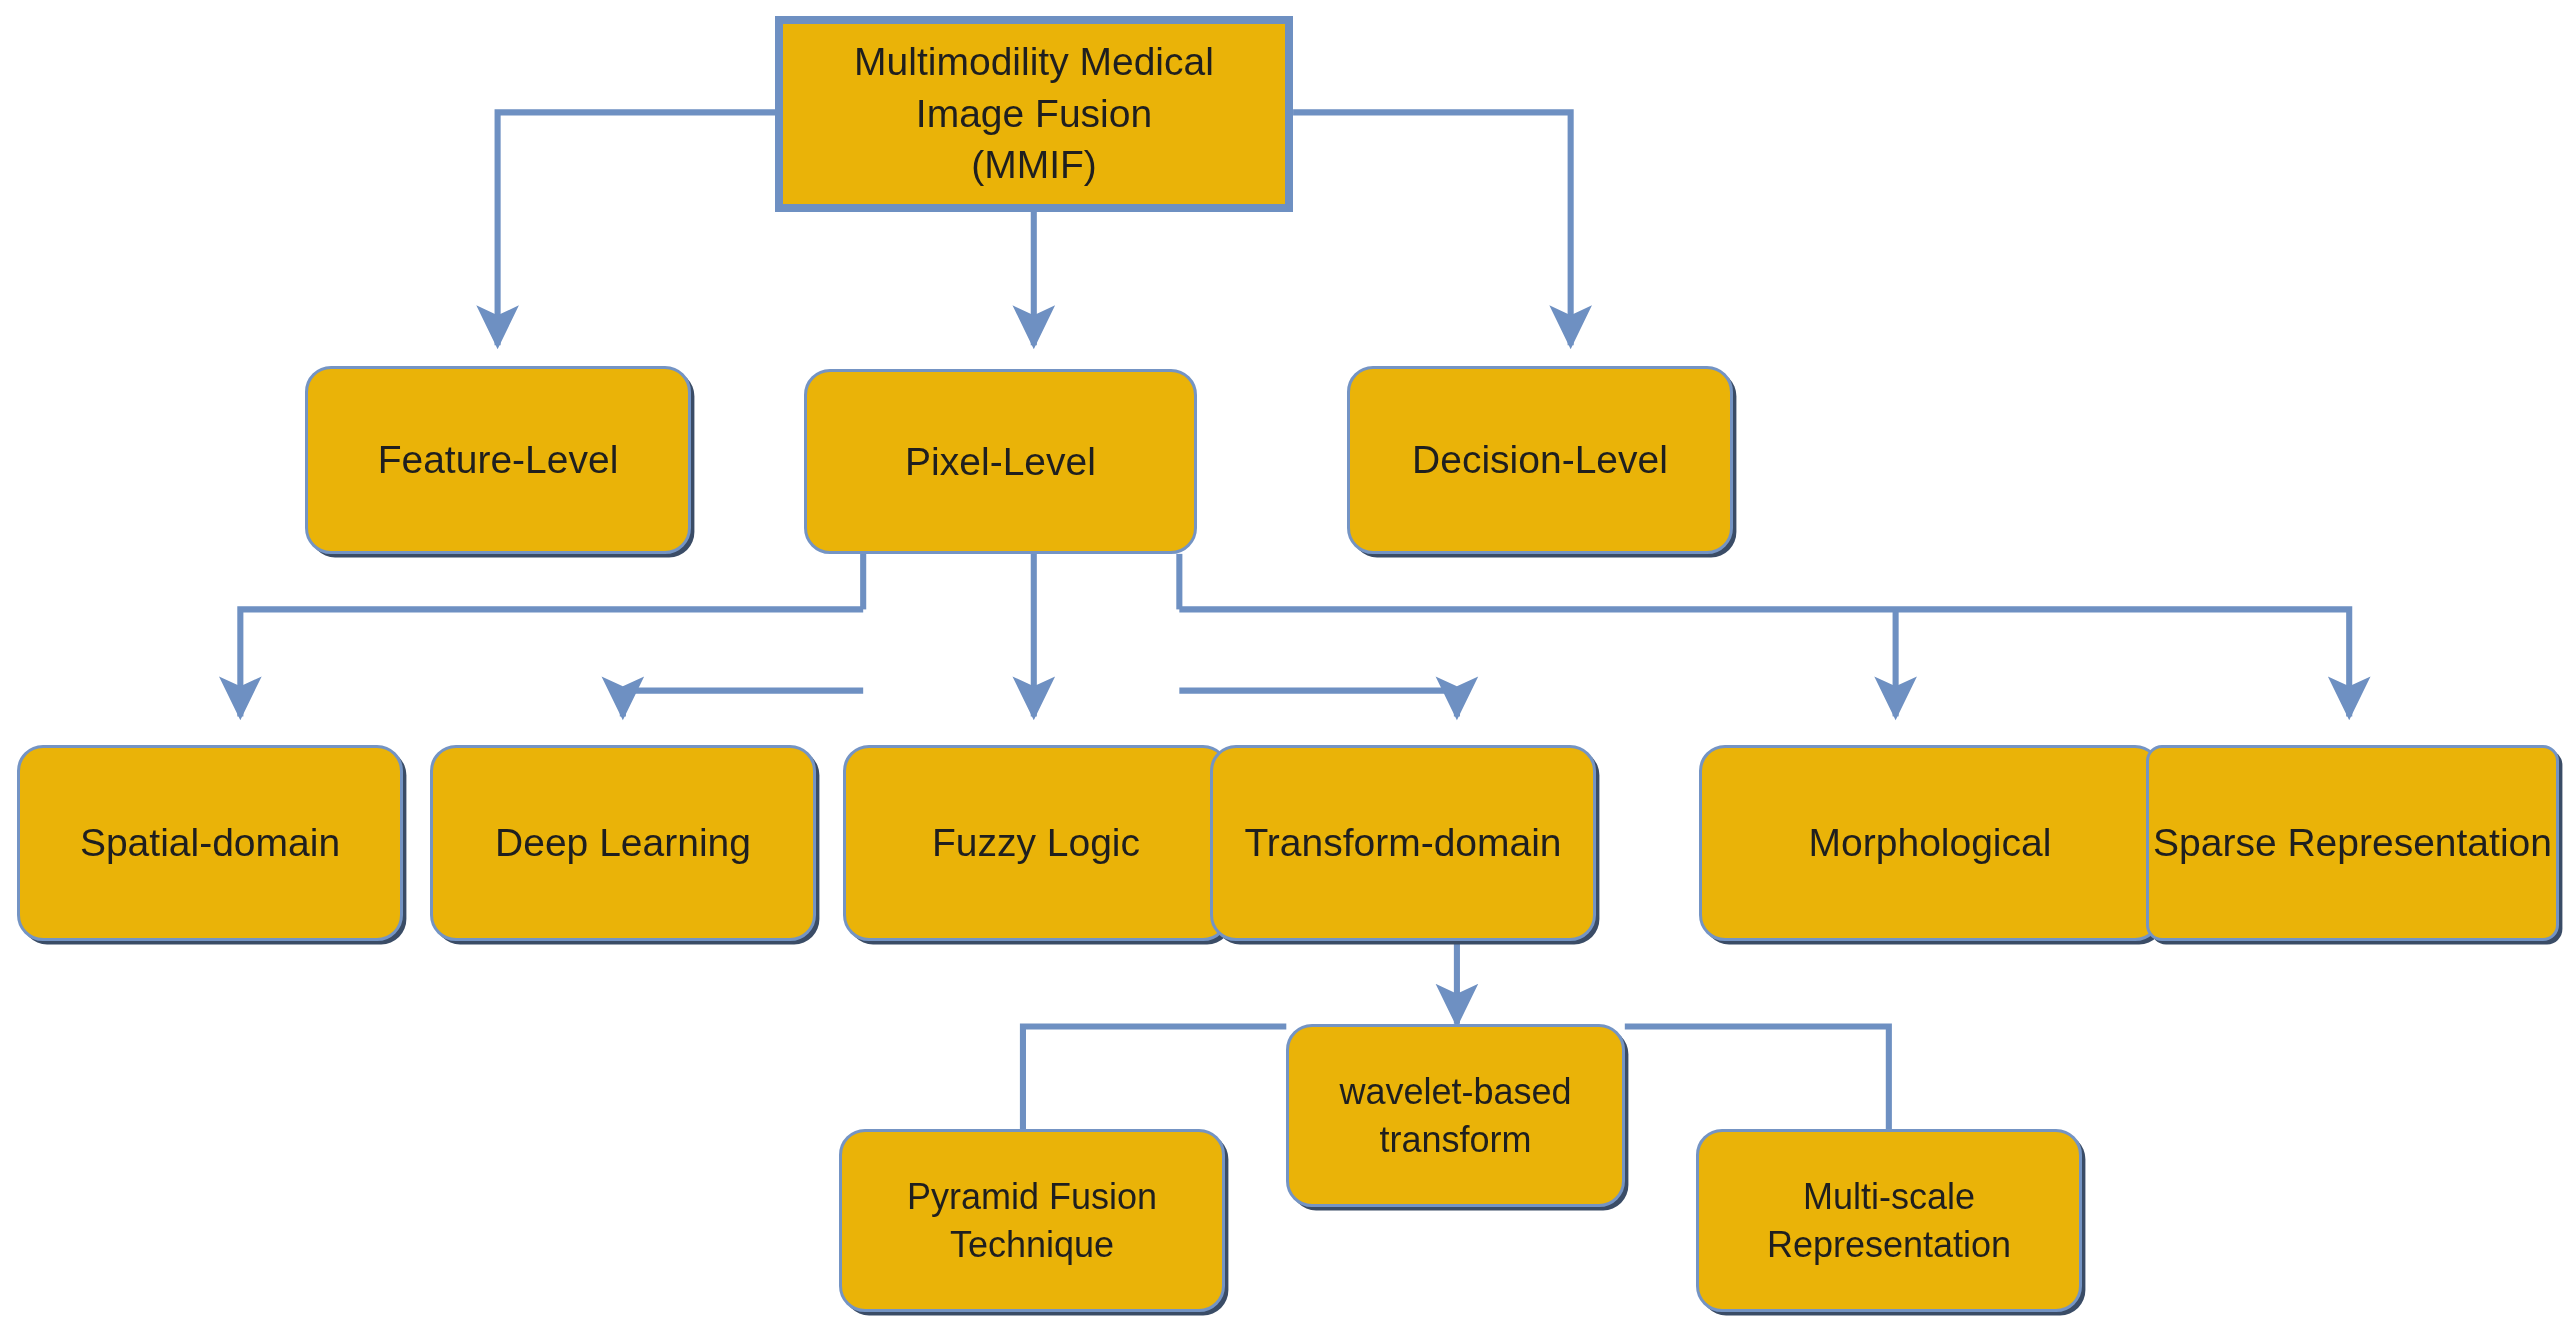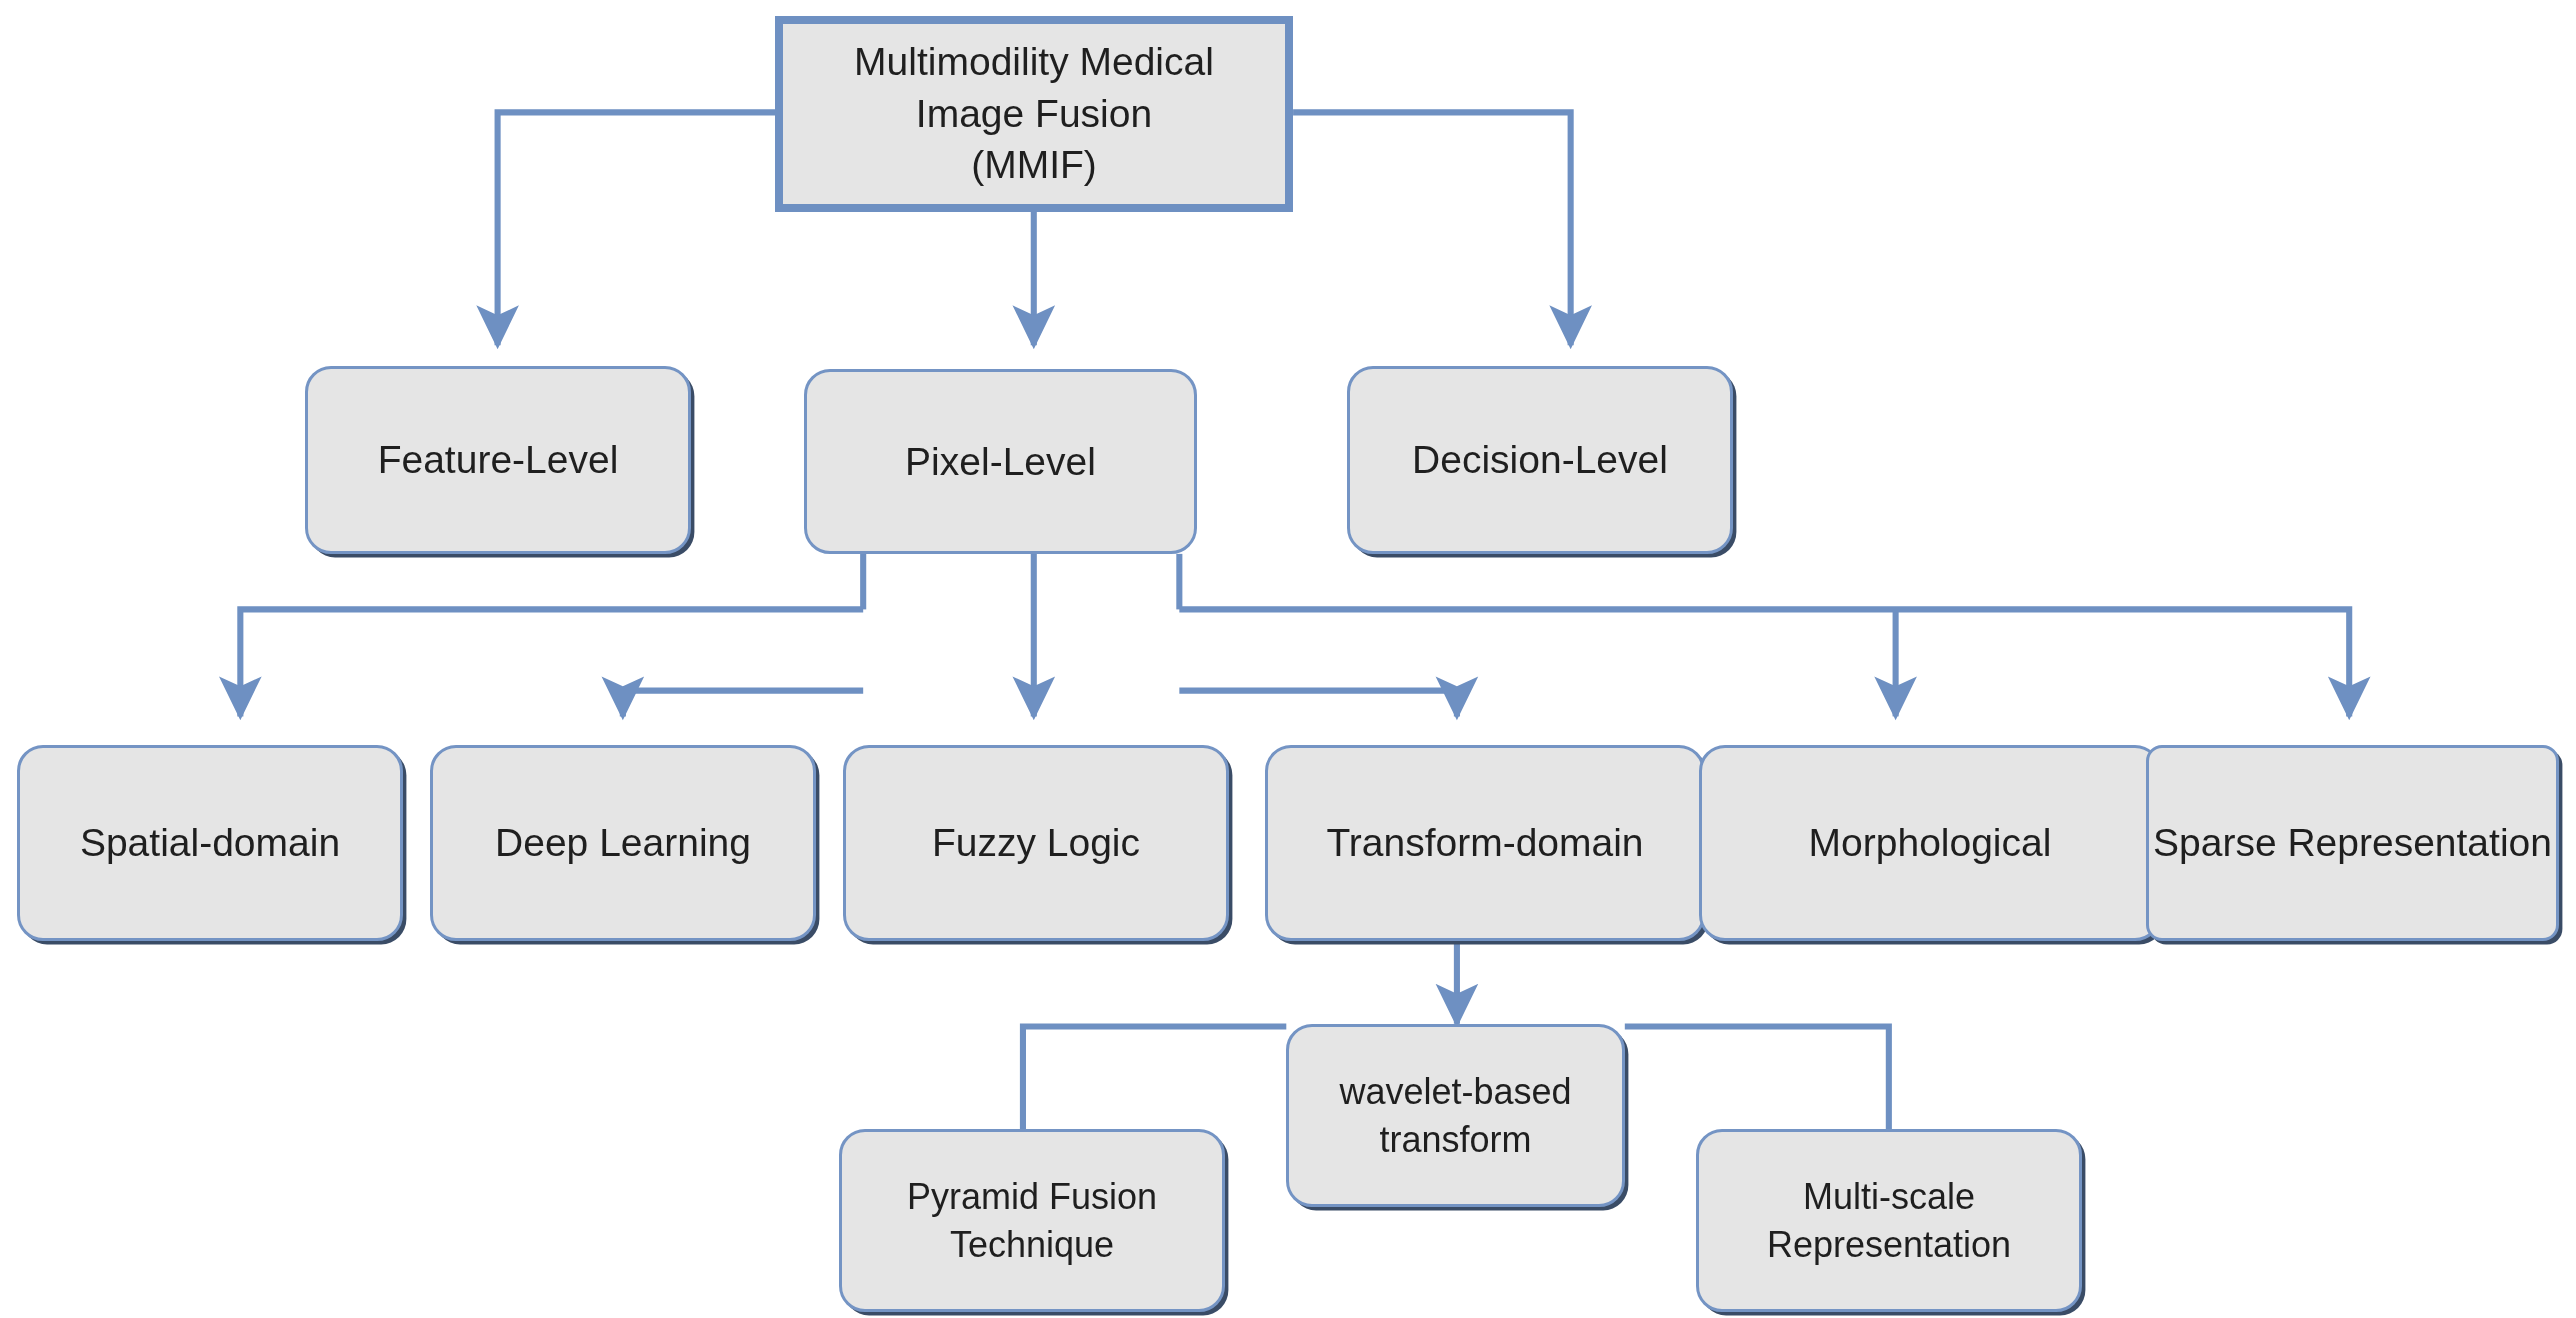--- a/index.html
+++ b/index.html
@@ -25,21 +25,21 @@
     height: 1319px;
   }
   .node {
     position: absolute;
     box-sizing: border-box;
     display: flex;
     align-items: center;
     justify-content: center;
     text-align: center;
     color: #1f1f1f;
-    background: #e5e5e5;
+    background: #eab308;
     border: 3.4px solid #7494c4;
     line-height: 1.32;
     white-space: pre-line;
     z-index: 5;
   }
   .node.root {
     border-width: 8.1px;
     border-color: #6e90c2;
     border-radius: 0;
     font-size: 39px;
@@ -117,21 +117,21 @@
   </div>
 
   <div class="node rounded shadowed" style="left:430px; top:745px; width:386px; height:196px;">
     <span>Deep Learning</span>
   </div>
 
   <div class="node rounded shadowed" style="left:843px; top:745px; width:386px; height:196px;">
     <span>Fuzzy Logic</span>
   </div>
 
-  <div class="node rounded shadowed" style="left:1265px; top:745px; width:440px; height:196px;">
+  <div class="node rounded shadowed" style="left:1210px; top:745px; width:386px; height:196px;">
     <span>Transform-domain</span>
   </div>
 
   <div class="node rounded shadowed" style="left:1699px; top:745px; width:462px; height:196px;">
     <span>Morphological</span>
   </div>
 
   <div class="node rounded shadowed" style="left:2146px; top:745px; width:413px; height:196px;border-radius:16px;">
     <span>Sparse Representation</span>
   </div>

